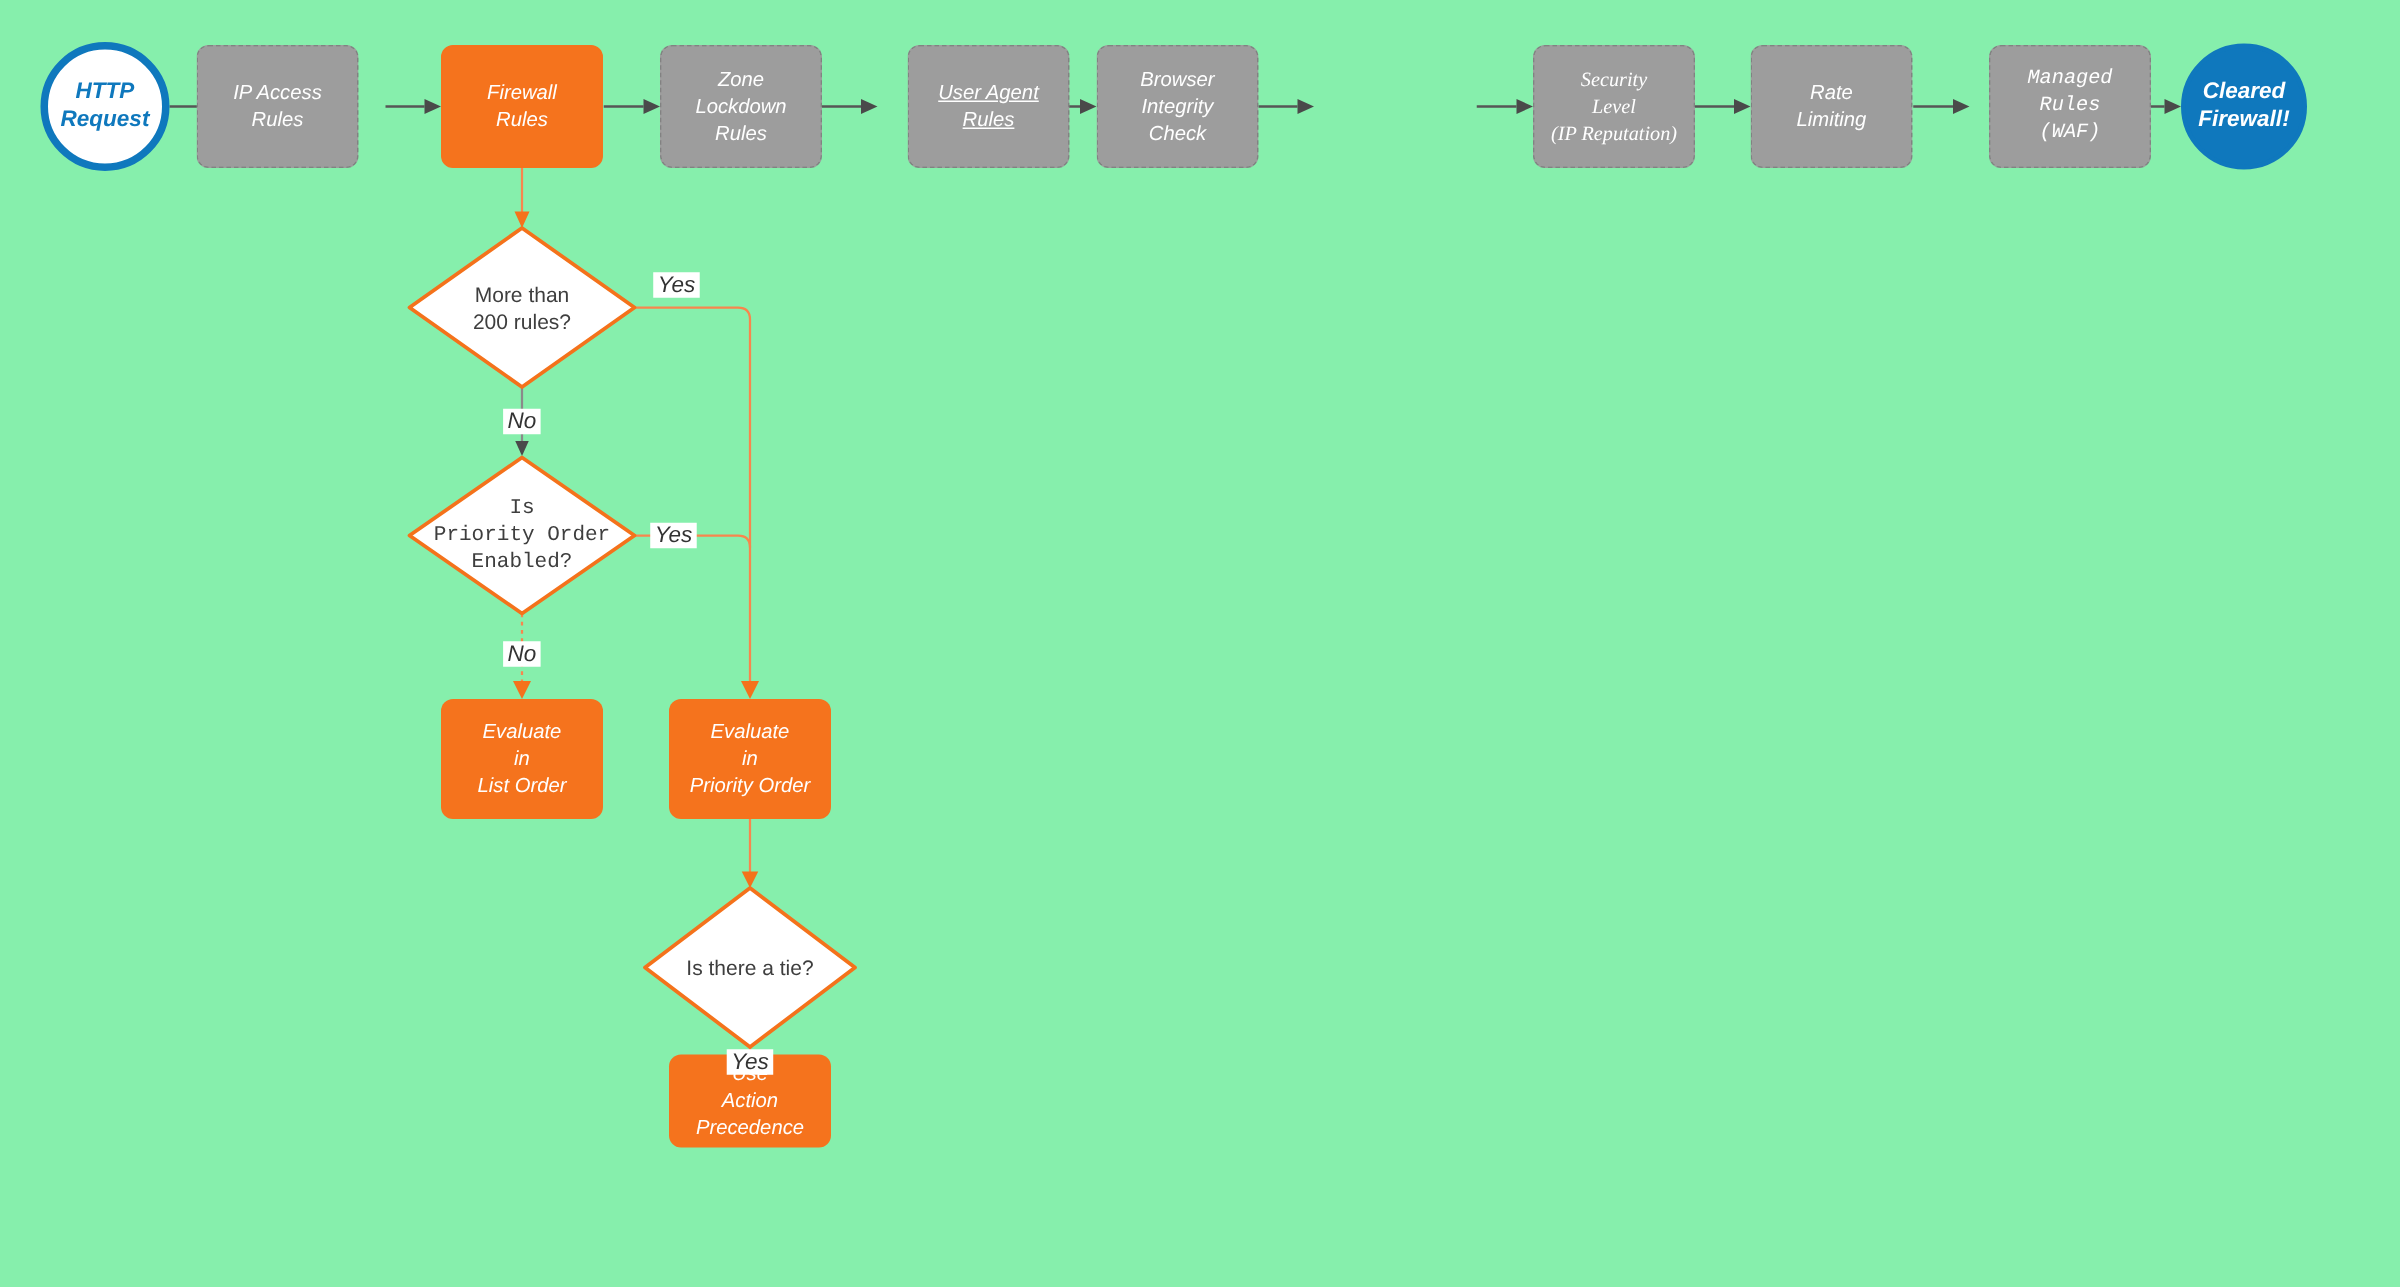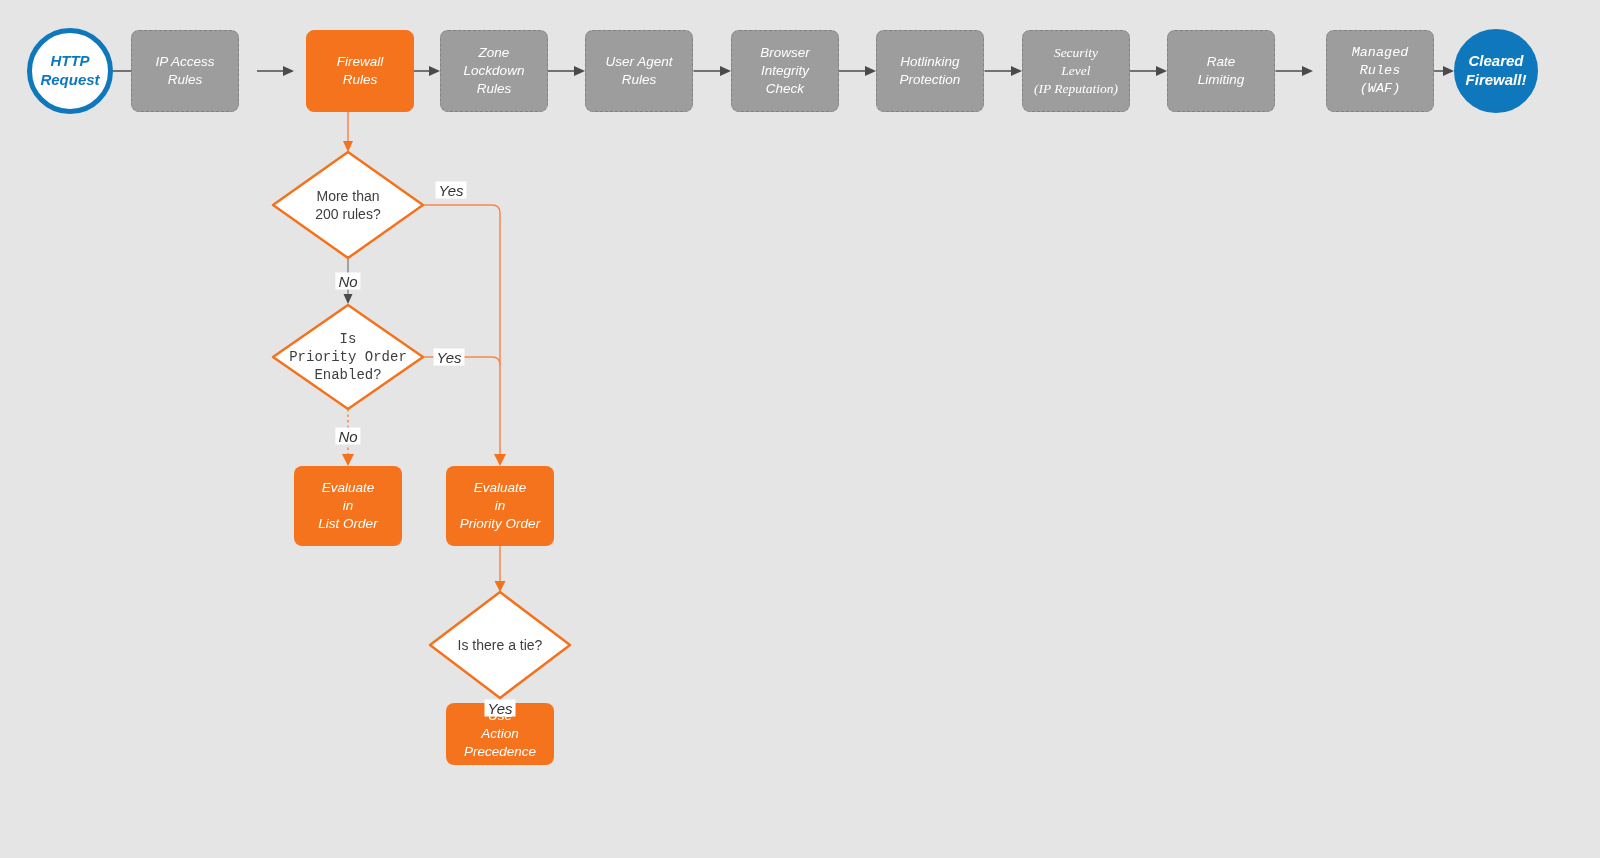--- a/index.html
+++ b/index.html
@@ -1,17 +1,17 @@
 <!DOCTYPE html>
 <html><head>
 <meta charset="utf-8">
 <style>
   html,body{margin:0;padding:0;background:#ffffff;}
   #canvas{
-    position:relative;width:1600px;height:858px;background:#e5e5e5;overflow:hidden;
+    position:relative;width:1600px;height:858px;background:#86efac;overflow:hidden;
     font-family:"Liberation Sans",sans-serif;
   }
   svg.layer{position:absolute;left:0;top:0;}
   .node{
     position:absolute;display:flex;align-items:center;justify-content:center;
     text-align:center;white-space:pre-line;box-sizing:border-box;
   }
   .pbox{
     width:108px;height:82px;top:30px;border-radius:8px;
     background:#9d9d9d;border:1px dashed #828282;
@@ -99,32 +99,30 @@
     <polygon points="500,592 570,645 500,698 430,645" fill="#ffffff" stroke="#f4721b" stroke-width="2.5" stroke-linejoin="round"></polygon>
   </svg>
 
   <div class="node circle start">HTTP
 Request</div>
   <div class="node circle end">Cleared
 Firewall!</div>
 
   <div class="node pbox" style="left:131px;">IP Access
 Rules</div>
-  <div class="node pbox orange" style="left:294px;margin-left:12px;">Firewall
+  <div class="node pbox orange" style="left:294px;">Firewall
 Rules</div>
   <div class="node pbox" style="left:440px;">Zone
 Lockdown
 Rules</div>
-  <div class="node pbox" style="left:585px;">User Agent
+  <div class="node pbox" style="left:605px;text-decoration:underline;">User Agent
 Rules</div>
   <div class="node pbox" style="left:731px;">Browser
 Integrity
 Check</div>
-  <div class="node pbox" style="left:876px;">Hotlinking
-Protection</div>
   <div class="node pbox" style="left:1022px;font-family:Liberation Serif, serif;">Security
 Level
 (IP Reputation)</div>
   <div class="node pbox" style="left:1167px;">Rate
 Limiting</div>
   <div class="node pbox" style="left:1326px;font-family:Liberation Mono, monospace;">Managed
 Rules
 (WAF)</div>
 
   <div class="node dlabel" style="left:278px;top:165px;width:140px;height:80px;">More than

